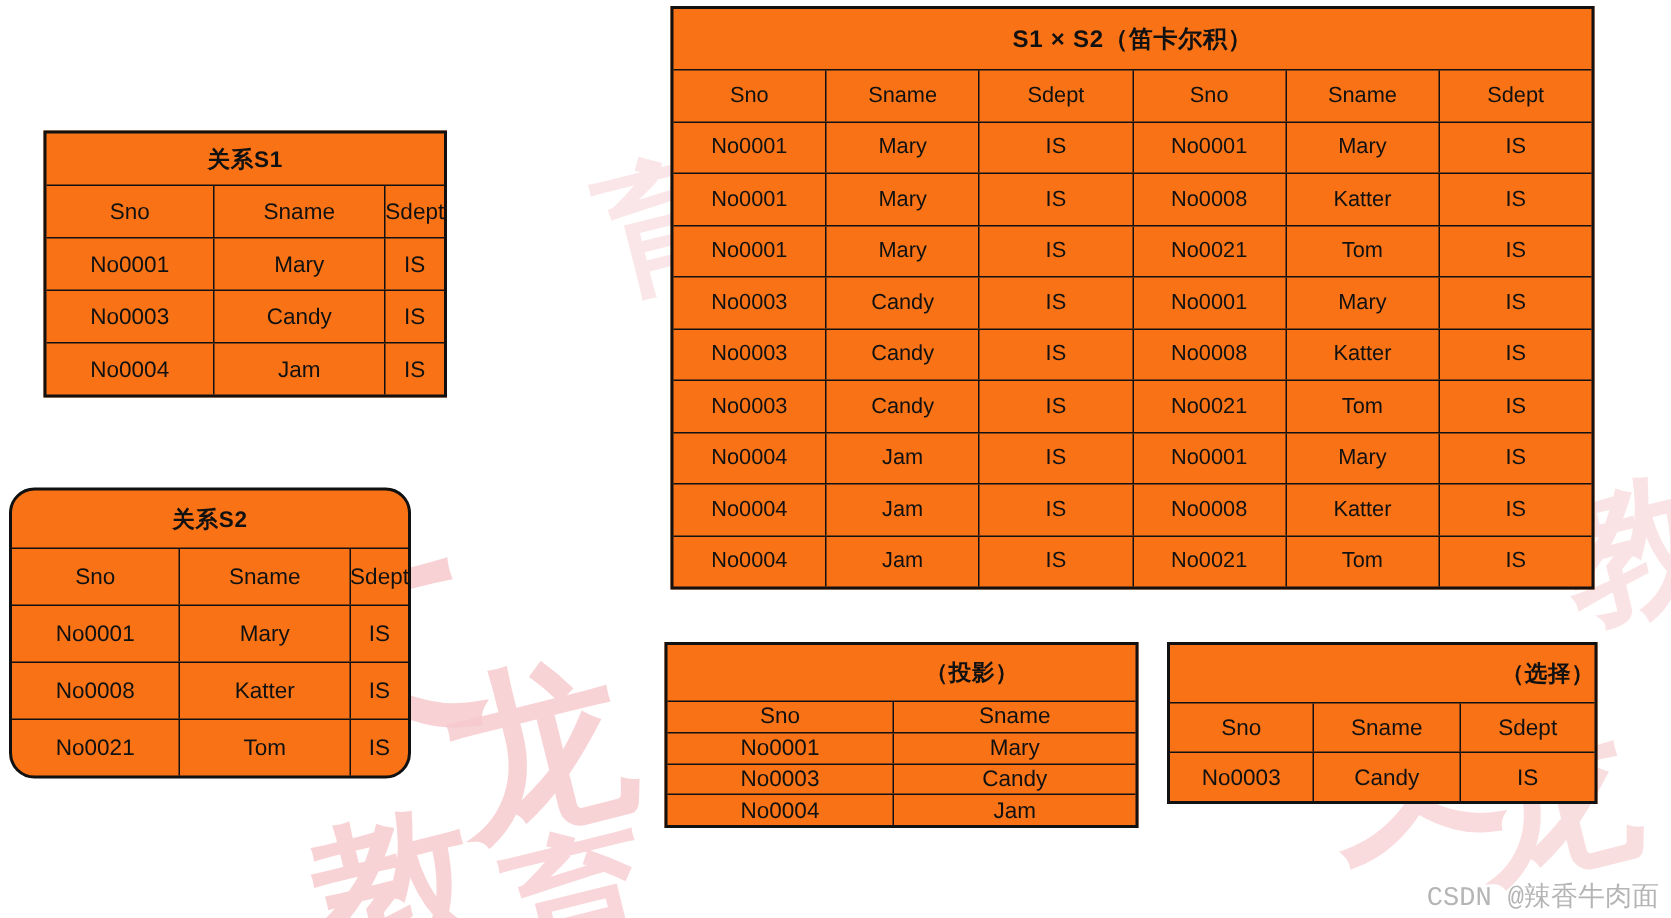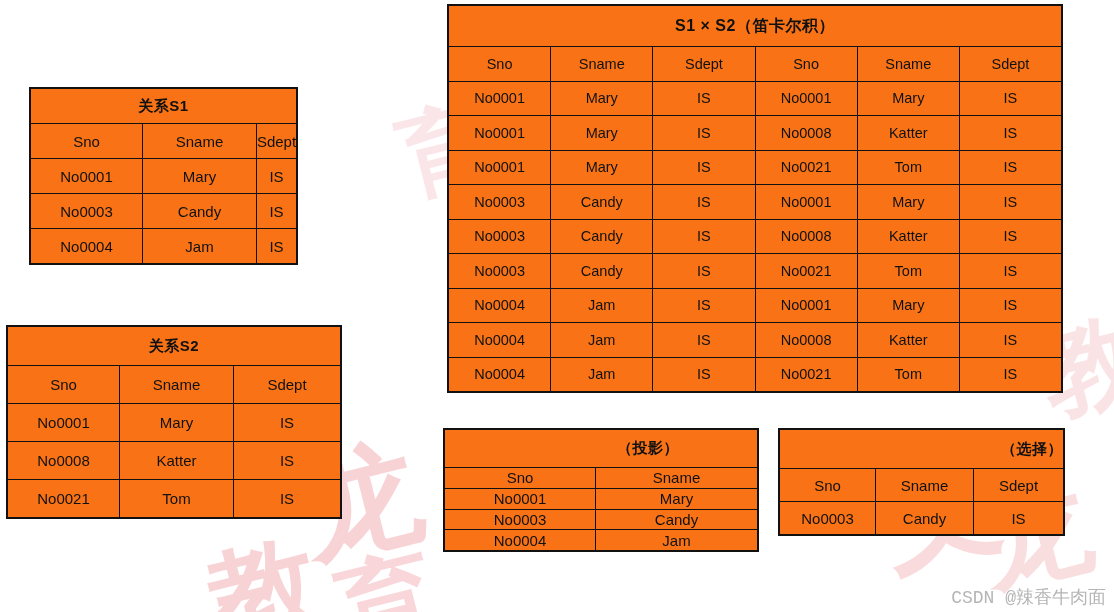--- a/index.html
+++ b/index.html
@@ -91,22 +91,23 @@
   }
   #table-s1 .title-row { height: 34px; }
   #table-s1 .trow { height: 36px; }
   #table-s1 .tcell:nth-child(1) { flex: 0 0 111px; }
   #table-s1 .tcell:nth-child(2) { flex: 0 0 114px; }
 
   
   #table-s2 {
     left: 6px;
     top: 325px;
-    width: 336px;
+    width: 268px;
     height: 194px;
+    border-radius: 17px;
   }
   #table-s2 .title-row { height: 38px; }
   #table-s2 .trow { height: 38px; }
   #table-s2 .tcell:nth-child(1) { flex: 0 0 111px; }
   #table-s2 .tcell:nth-child(2) { flex: 0 0 114px; }
 
   
   #table-product {
     left: 447px;
     top: 4px;

